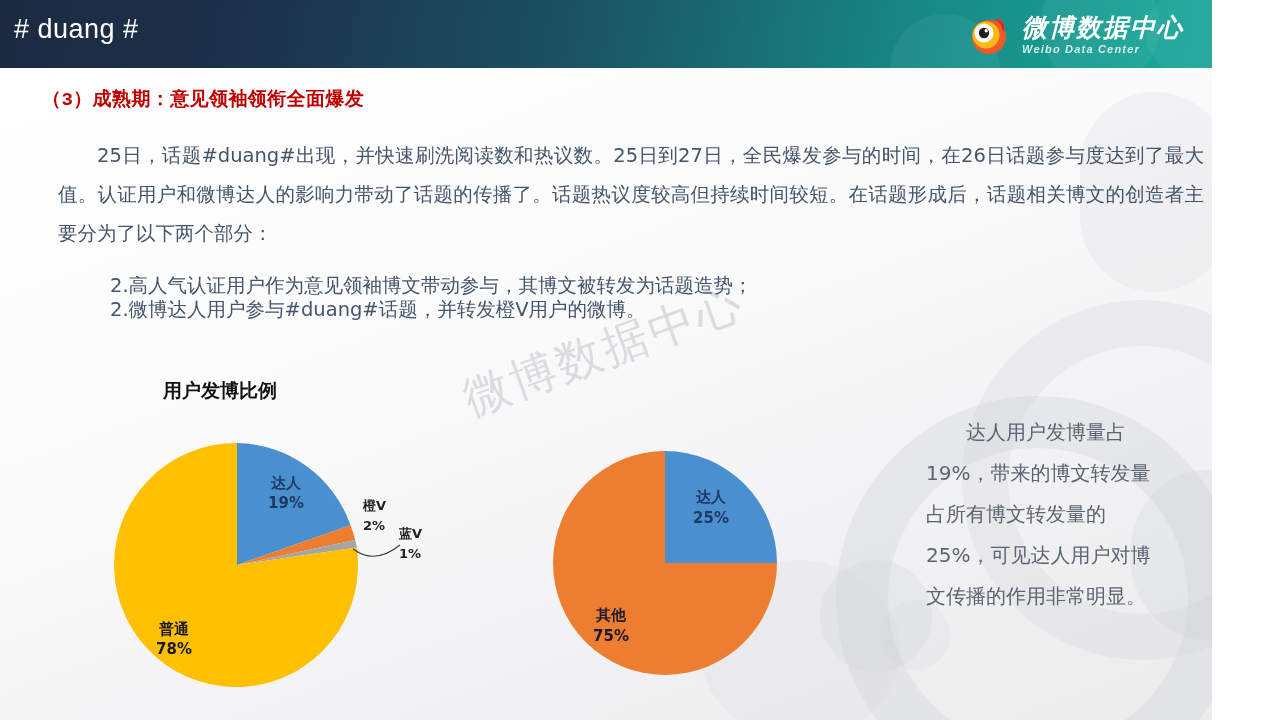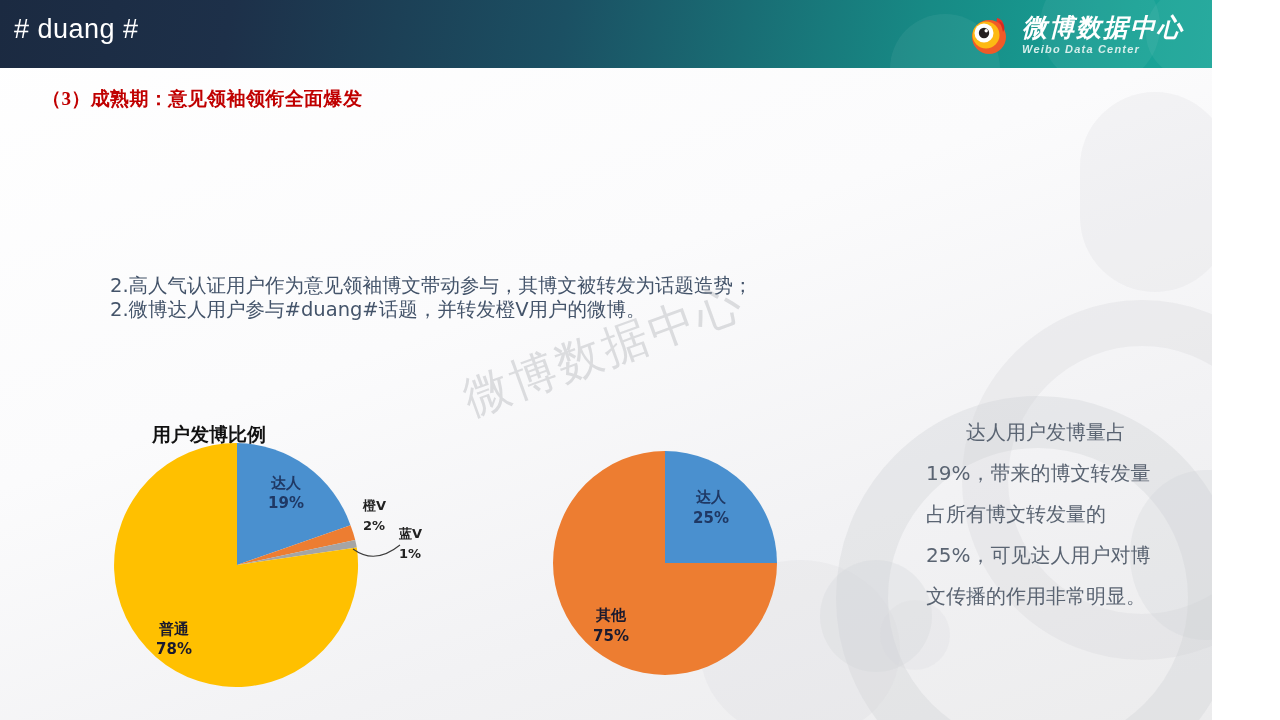--- a/index.html
+++ b/index.html
@@ -62,21 +62,21 @@
   }
   #logo-en{
     color:#d6eeeb;font-size:11px;font-style:italic;font-weight:bold;letter-spacing:1.2px;margin-top:4px;
     font-family:"Liberation Sans",sans-serif;
   }
 
   
   #sec-title{
     position:absolute;left:42px;top:86px;
     color:#c00000;font-size:19px;font-weight:bold;letter-spacing:.4px;
-    font-family:Liberation Serif, serif;
+    font-family:Liberation Mono, monospace;
   }
   #para{
     position:absolute;left:58px;top:136px;width:1146px;
     color:#44546a;font-size:19.5px;line-height:39px;text-indent:2em;
     text-align:justify;
     font-family:"DejaVu Sans",sans-serif;
   }
   .listitem{
     position:absolute;left:110px;color:#44546a;font-size:19.5px;
     font-family:"DejaVu Sans",sans-serif;white-space:nowrap;
@@ -91,21 +91,21 @@
     font-family:"DejaVu Serif",serif;
     transform:rotate(-20deg);transform-origin:left top;
     white-space:nowrap;letter-spacing:3px;pointer-events:none;
   }
 
   
   .chart-title{
     position:absolute;color:#111111;font-size:19px;font-weight:bold;
     font-family:"DejaVu Sans",sans-serif;white-space:nowrap;
   }
-  #ct1{left:152px;top:378px;margin-top:44px;}
+  #ct1{left:163px;top:378px;}
   #ct2{left:502px;top:377px;}
 
   
   .pie-svg{position:absolute;}
   #pie1{left:100px;top:432px;}
   #pie2{left:548px;top:440px;}
   .pie-lab-out{
     font-family:"DejaVu Sans",sans-serif;font-weight:bold;
     font-size:13px;fill:#222222;
   }
@@ -159,20 +159,21 @@
       </span>
       <span id="logo-text">
         <span id="logo-cn">微博数据中心</span>
         <span id="logo-en">Weibo Data Center</span>
       </span>
     </div>
   </div>
 
   <div id="sec-title">（3）成熟期：意见领袖领衔全面爆发</div>
 
+  <div id="para">25日，话题#duang#出现，并快速刷洗阅读数和热议数。25日到27日，全民爆发参与的时间，在26日话题参与度达到了最大值。认证用户和微博达人的影响力带动了话题的传播了。话题热议度较高但持续时间较短。在话题形成后，话题相关博文的创造者主要分为了以下两个部分：</div>
 
   <div id="li1" class="listitem">2.高人气认证用户作为意见领袖博文带动参与，其博文被转发为话题造势；</div>
   <div id="li2" class="listitem">2.微博达人用户参与#duang#话题，并转发橙V用户的微博。</div>
 
   <div id="watermark">微博数据中心</div>
 
   <div id="ct1" class="chart-title">用户发博比例</div>
 
   <svg id="pie1" class="pie-svg" width="330" height="265" viewBox="0 0 330 265">
 

